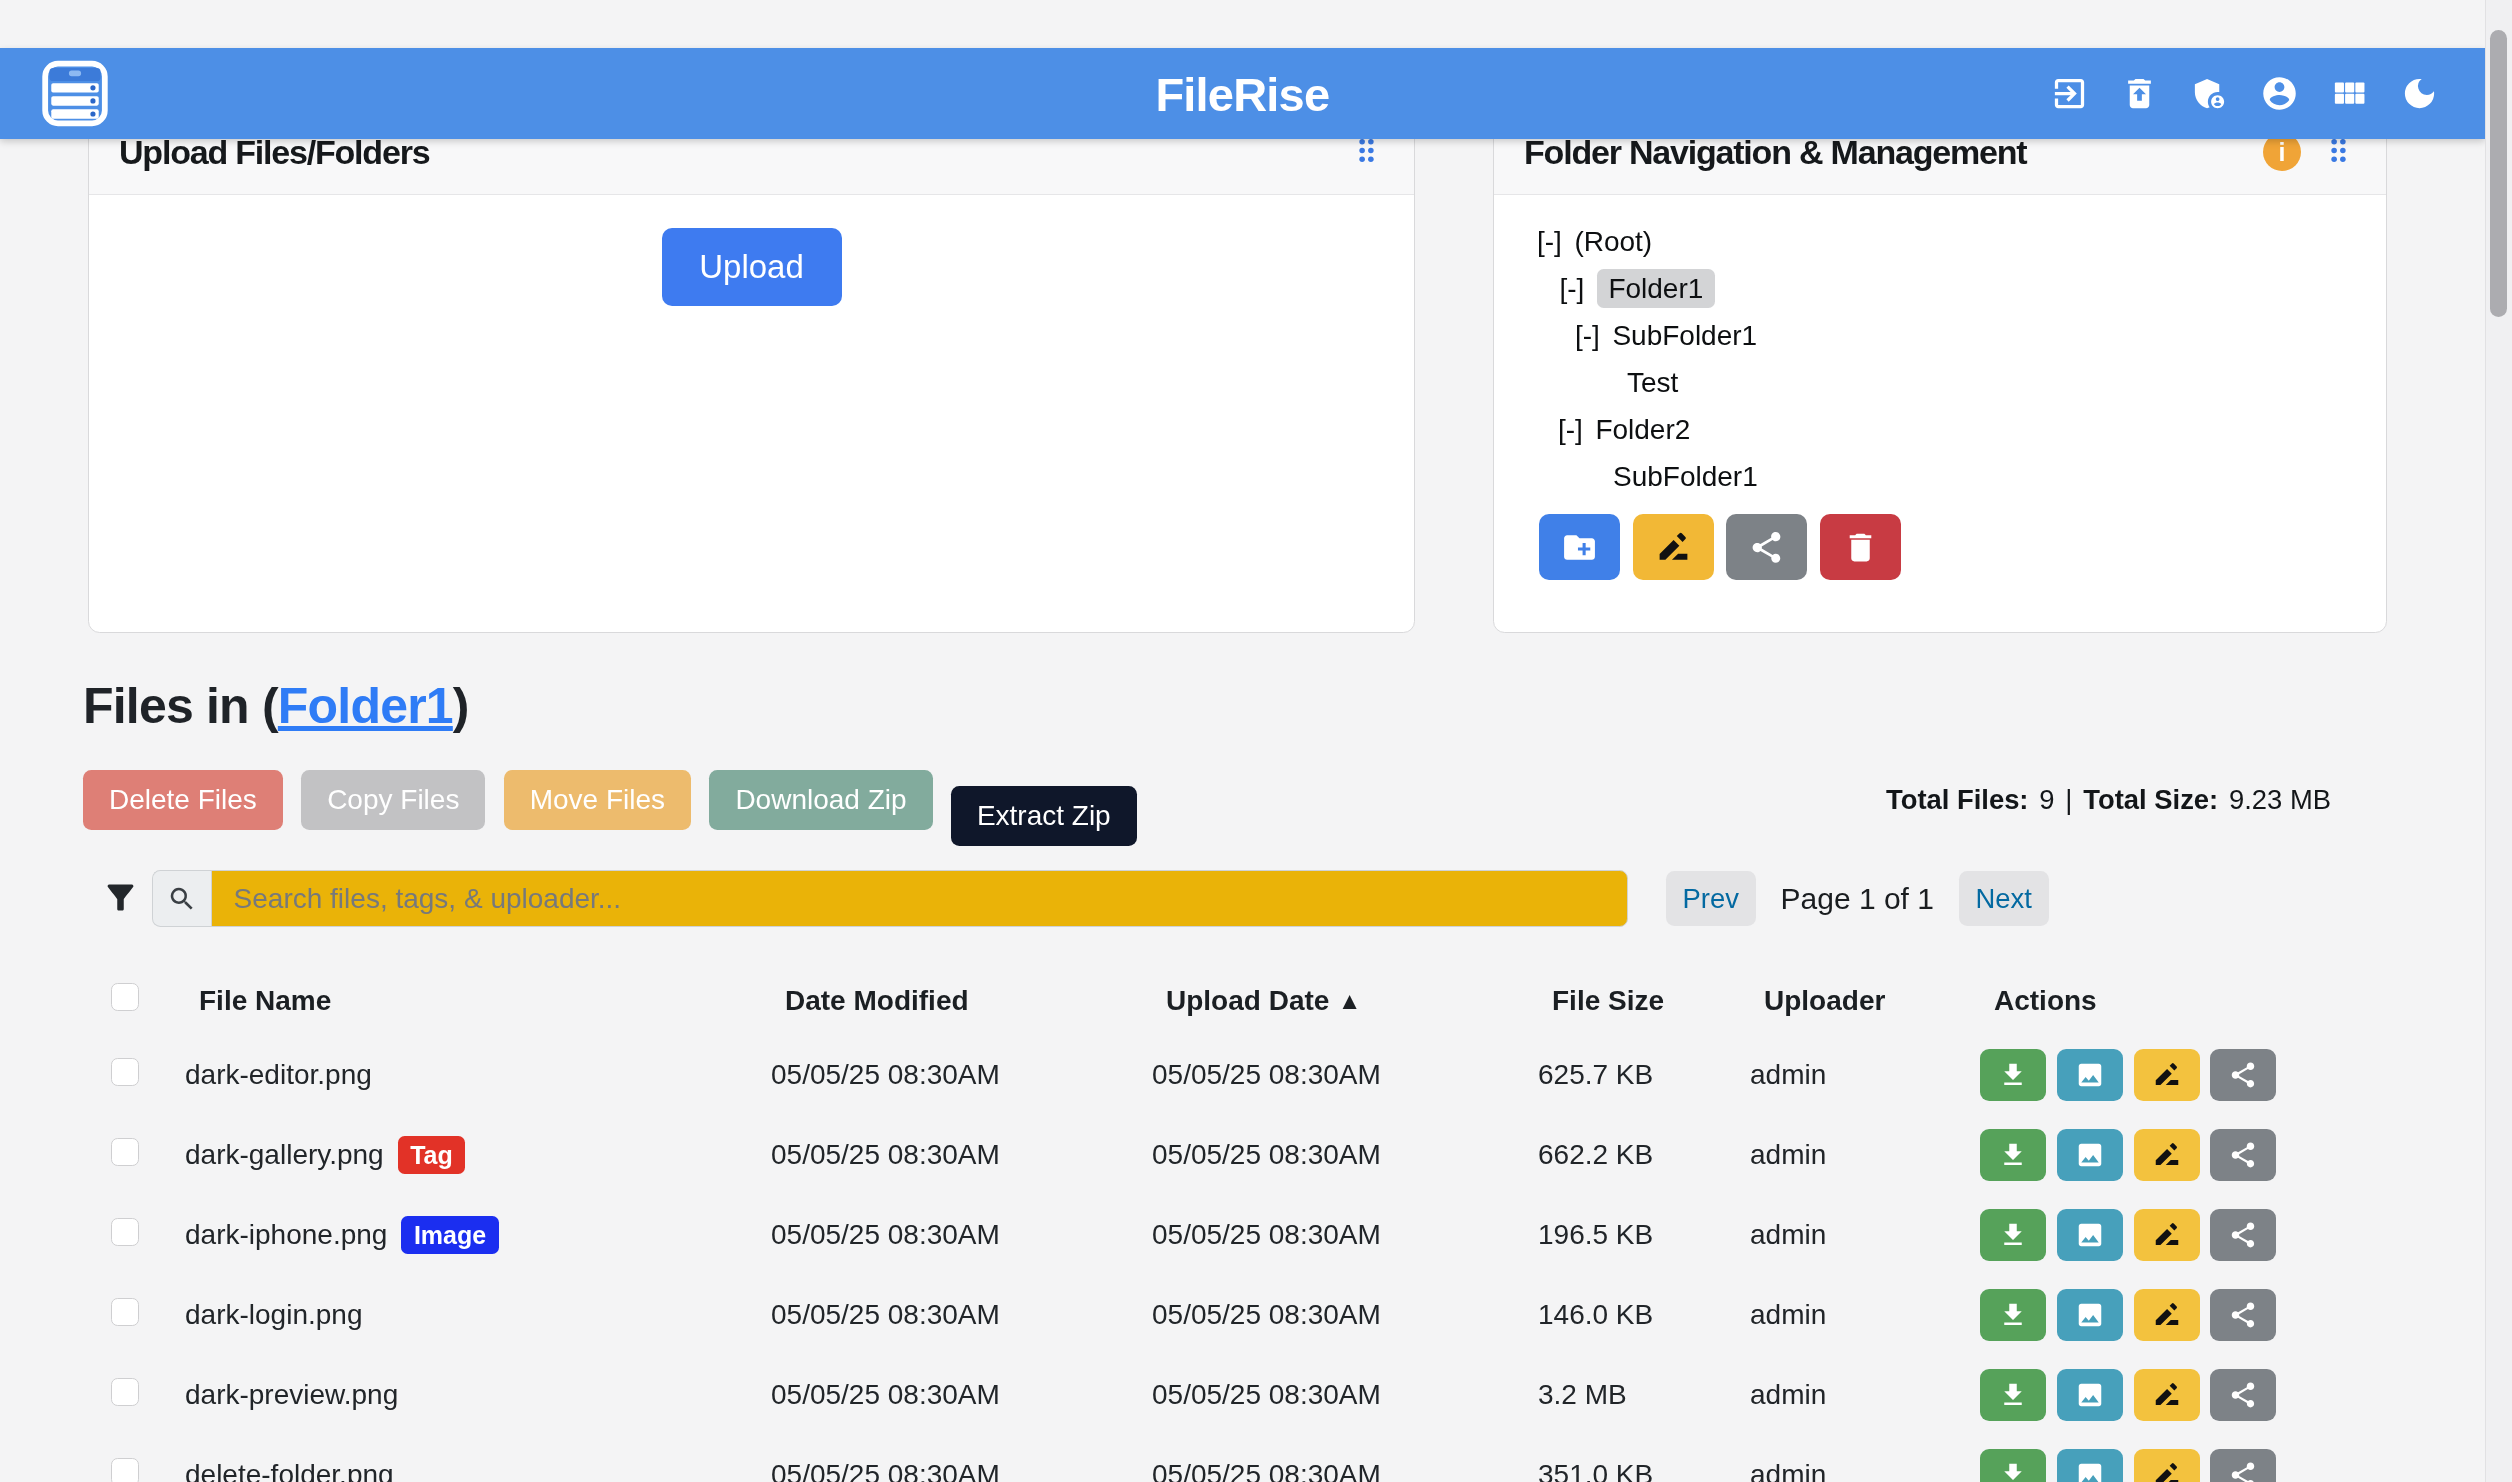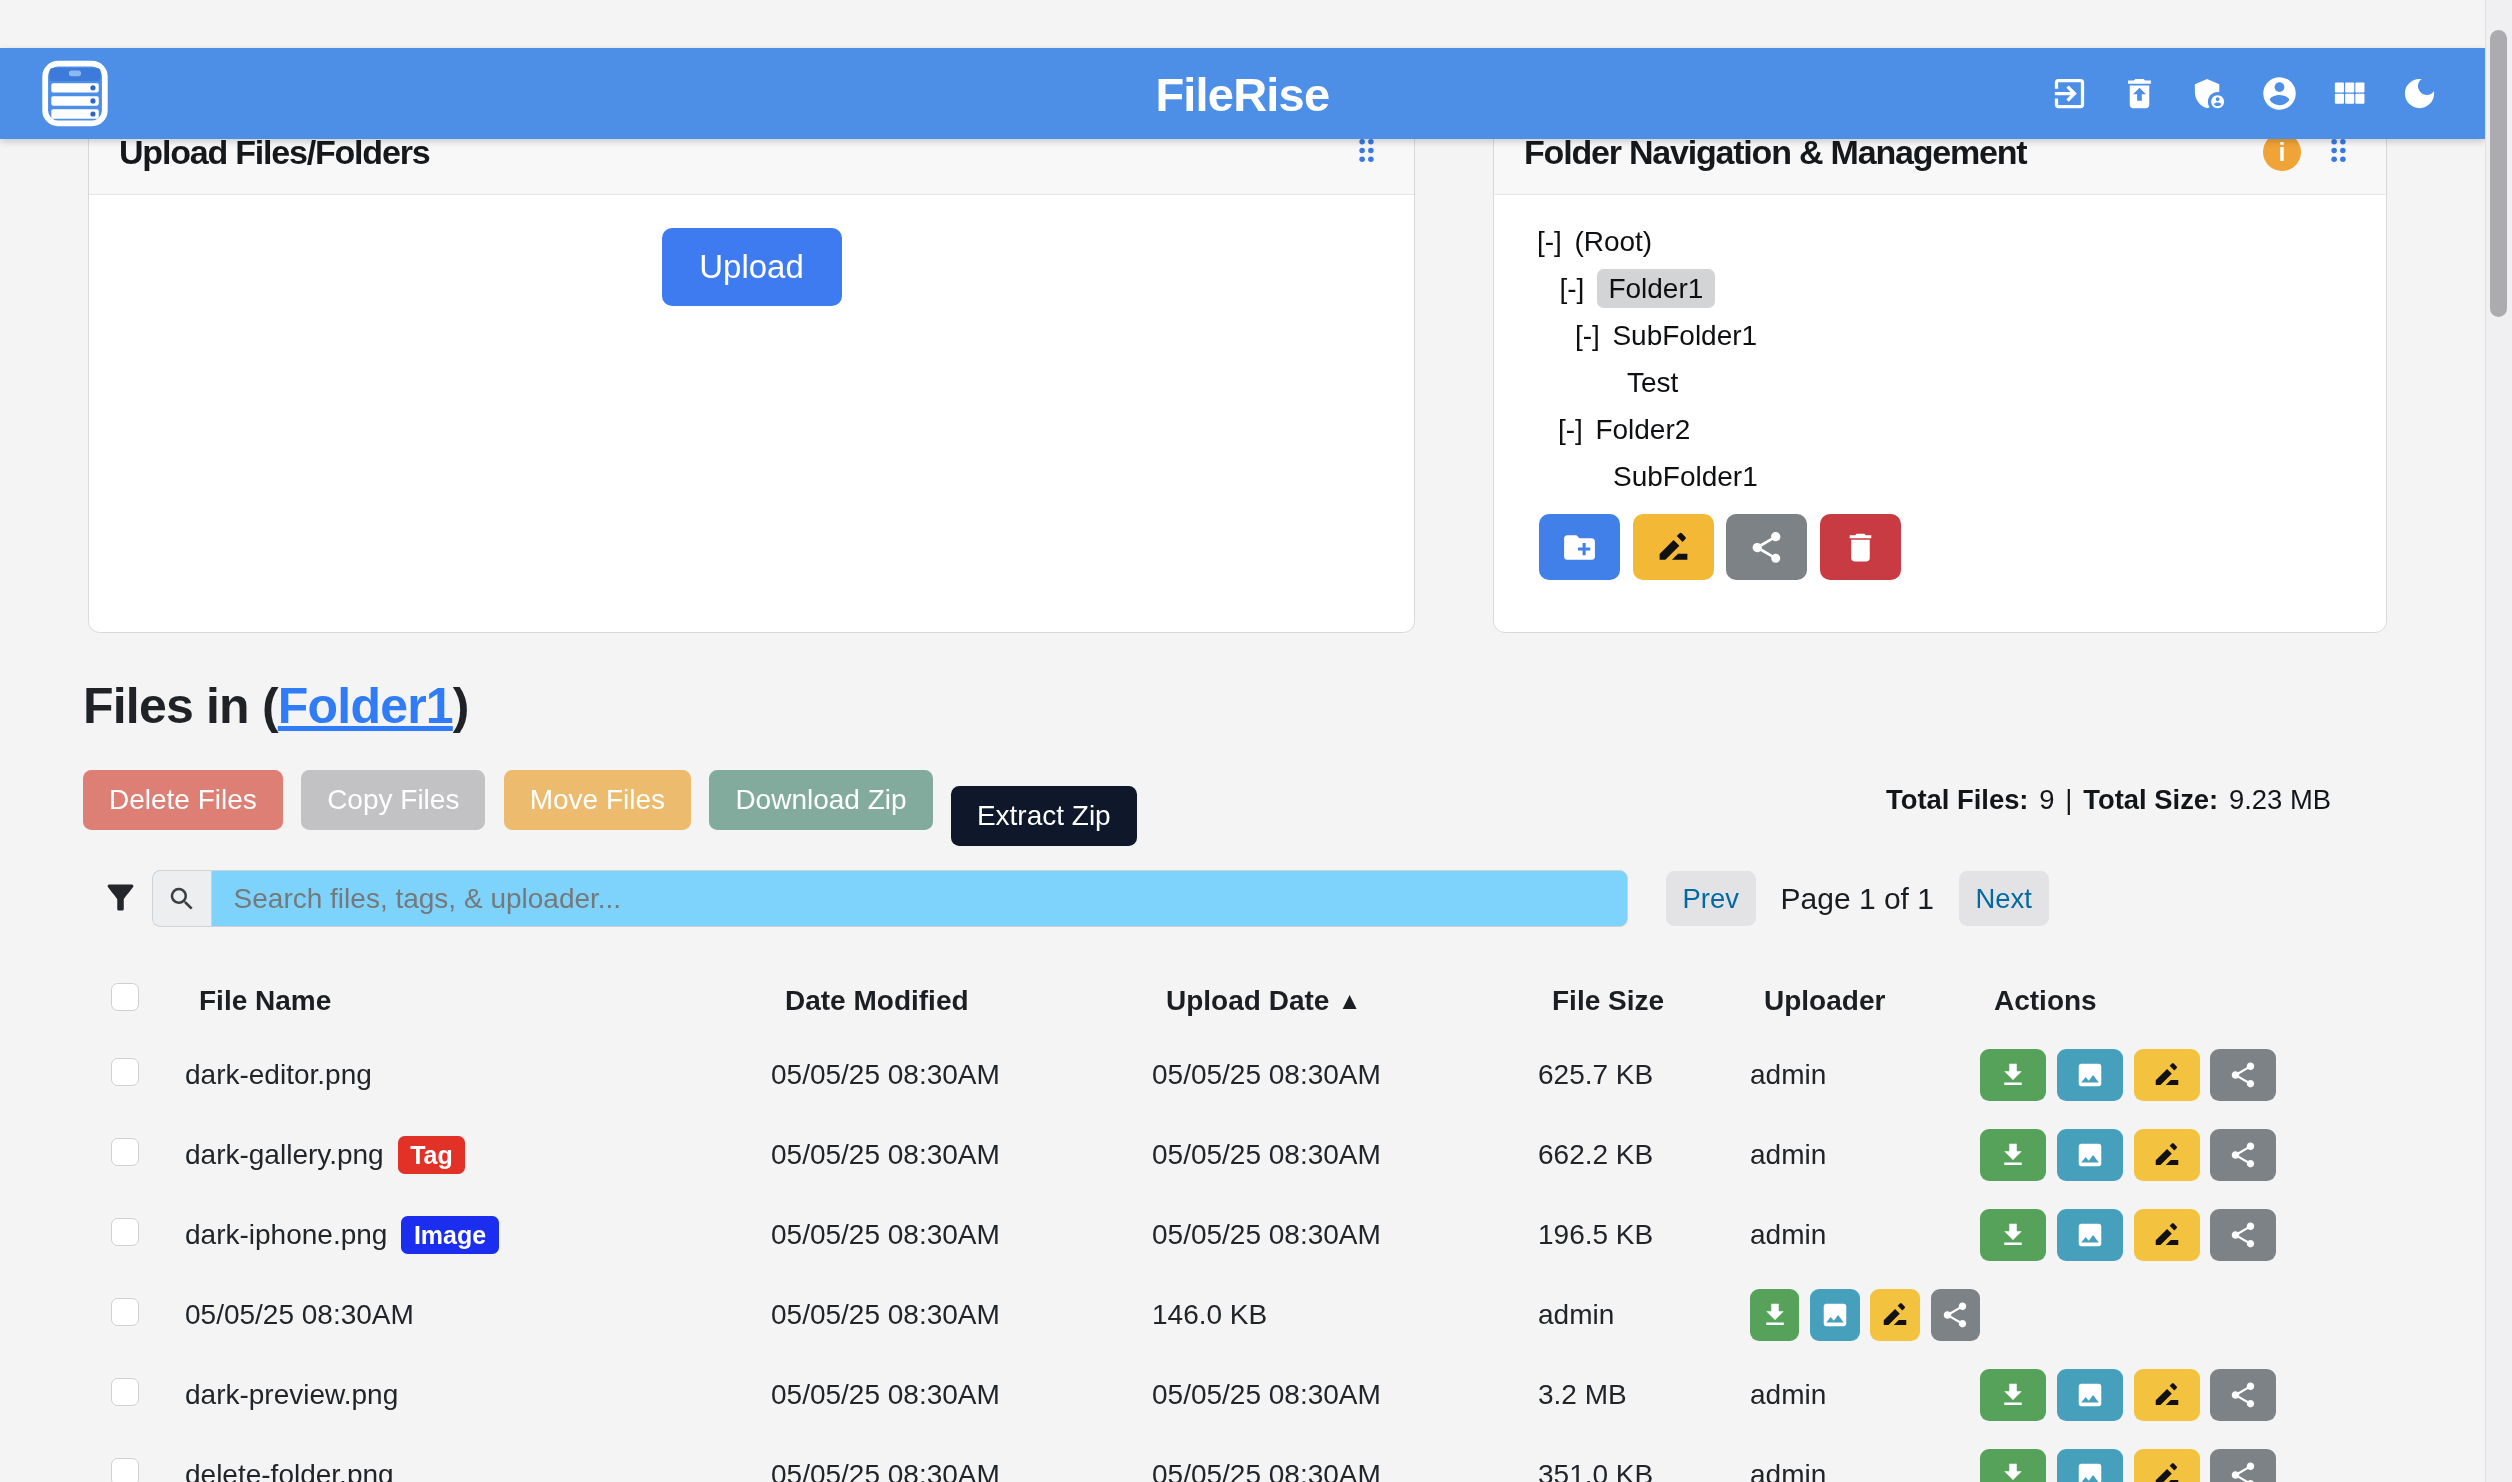--- a/index.html
+++ b/index.html
@@ -55,21 +55,21 @@
   .tb-btn { height:60px; padding:0 26px; border-radius:8.3px; color:#ffffff; font-size:28px; white-space:nowrap; }
   .totals { position:absolute; right:0; top:0; height:60px; display:flex; align-items:center; gap:10.8px; font-size:27.4px; color:#131619; white-space:nowrap; }
   .totals b { font-weight:700; }
 
   .search-row { position:absolute; left:0; right:0; top:870px; height:57px; }
   .funnel-btn { position:absolute; left:101px; top:8.3px; width:39px; height:39px; }
   .funnel-btn svg { width:39px; height:39px; fill:#23272b; }
   .input-group { position:absolute; left:152px; top:0; width:1476px; height:57px; display:flex; }
   .ig-addon { width:59px; background:#eceef0; border:1.7px solid #cfd2d5; border-right:none; border-radius:8.3px 0 0 8.3px; display:flex; align-items:center; justify-content:center; }
   .ig-addon svg { width:30px; height:30px; fill:#3a3f44; }
-  .search-input { flex:1; border:1.7px solid #cfd2d5; border-radius:0 8.3px 8.3px 0; font-size:28px; padding:0 21.6px; color:#212529; background:#7dd3fc; outline:none; font-family:inherit; }
+  .search-input { flex:1; border:1.7px solid #cfd2d5; border-radius:0 8.3px 8.3px 0; font-size:28px; padding:0 21.6px; color:#212529; background:#eab308; outline:none; font-family:inherit; }
   .search-input::placeholder { color:#76797c; }
   .pagination { position:absolute; left:1666px; top:0; height:57px; display:flex; align-items:center; gap:25px; }
   .pg-btn { height:55px; padding:0 16.6px; background:#e3e3e5; border-radius:8.3px; font-size:27.4px; color:#0369a1; }
   .pg-status { font-size:30px; color:#1a1d20; white-space:nowrap; }
 
   
   .file-table { position:absolute; left:111px; top:966px; width:2153px; }
   .t-grid { display:grid; grid-template-columns:74px 586px 381px 386px 212px 230px 1fr; align-items:center; }
   .thead { height:69px; font-weight:700; font-size:28px; color:#1b1f23; }
   .th-cell { display:flex; align-items:center; cursor:pointer;margin-left:14px; }
@@ -393,20 +393,23 @@
       <button class="row-btn" style="background-color: rgb(125, 130, 135);">
           <svg viewBox="0 0 24 24" fill="#ffffff">
             <path d="M18 16.08c-.76 0-1.44.3-1.96.77L8.91 12.7c.05-.23.09-.46.09-.7s-.04-.47-.09-.7l7.05-4.11c.54.5 1.25.81 2.04.81 1.66 0 3-1.34 3-3s-1.34-3-3-3-3 1.34-3 3c0 .24.04.47.09.7L8.04 9.81C7.5 9.31 6.79 9 6 9c-1.66 0-3 1.34-3 3s1.34 3 3 3c.79 0 1.5-.31 2.04-.81l7.12 4.16c-.05.21-.08.43-.08.65 0 1.61 1.31 2.92 2.92 2.92 1.61 0 2.92-1.31 2.92-2.92s-1.31-2.92-2.92-2.92z"></path>
           </svg>
         </button>
     </div>
   </div>
 
   <div class="t-grid trow">
     <div><input type="checkbox" class="cb" style=""></div>
+    <div class="name-cell">
+        <span>dark-login.png</span>
+      </div>
     <div>05/05/25 08:30AM</div>
     <div>05/05/25 08:30AM</div>
     <div>146.0 KB</div>
     <div>admin</div>
     <div class="actions-cell">
       <button class="row-btn" style="background-color: rgb(86, 162, 90);">
           <svg viewBox="0 0 24 24" fill="#ffffff">
             <path d="M19 9h-4V3H9v6H5l7 7 7-7zM5 18v2h14v-2H5z"></path>
           </svg>
         </button>

